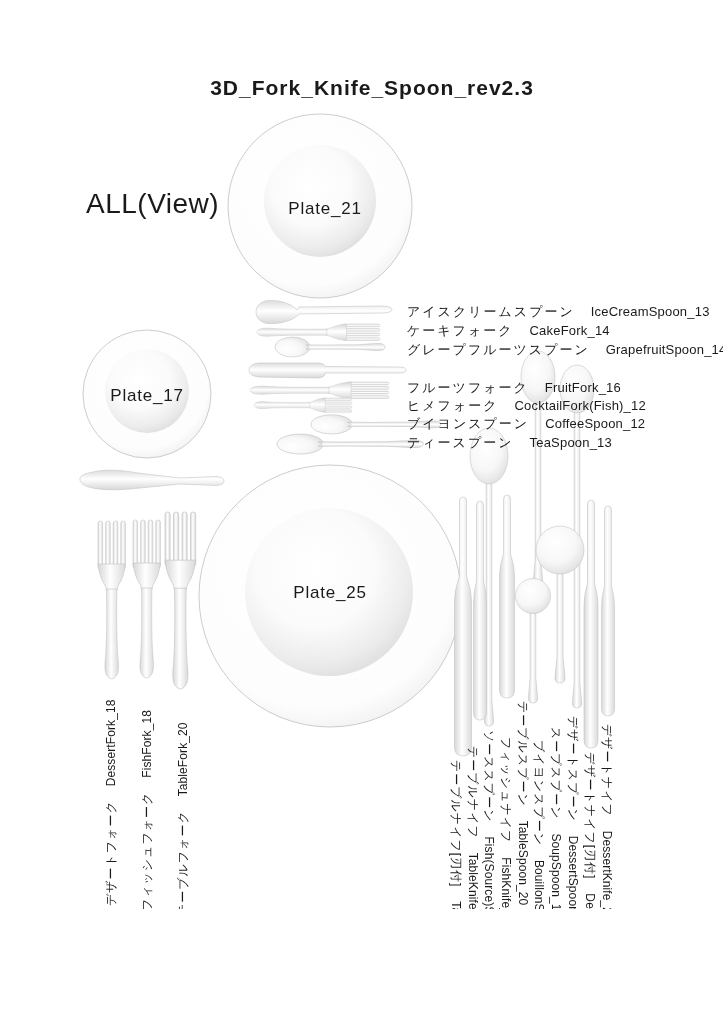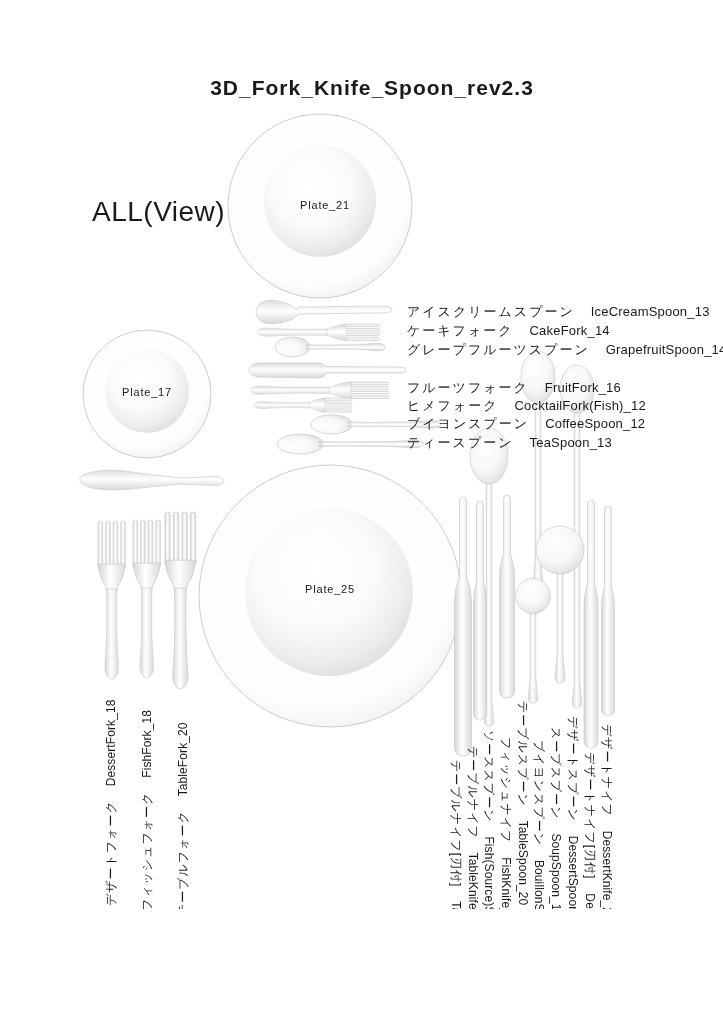--- a/index.html
+++ b/index.html
@@ -4,21 +4,21 @@
 <style>
   html,body{margin:0;padding:0;background:#fff;}
   .stage{
     position:relative;width:723px;height:909px;background:#ffffff;
     overflow:hidden;font-family:"Liberation Sans",sans-serif;color:#1a1a1a;
   }
   .stage svg{position:absolute;left:0;top:0;}
   .lbl{position:absolute;white-space:nowrap;}
   .title{font-size:21px;font-weight:bold;letter-spacing:1px;transform:translateX(-50%);}
   .view{font-size:28px;font-weight:normal;letter-spacing:0.5px;}
-  .platelbl{font-size:11px;letter-spacing:0.8px;transform:translateX(-50%);}
+  .platelbl{font-size:17px;letter-spacing:0.8px;transform:translateX(-50%);}
   .row{font-size:13px;}
   .row .jp,.hk .jp{letter-spacing:2px;}
   .row .en,.hk .en{margin-left:16px;letter-spacing:0.2px;}
   .hk{font-size:13px;}
   .vlabel{position:absolute;white-space:nowrap;font-size:12px;transform-origin:0 0;}
   .vlabel .jp{letter-spacing:1px;}
   .vlabel .en{margin-left:14px;letter-spacing:0.1px;}
   .ccw{transform:rotate(-90deg);}
   .cw{transform:rotate(90deg);}
 </style>
@@ -117,21 +117,21 @@
     <g fill="url(#bowlG)" stroke="#c4c4c4" stroke-width="0.6">
       <ellipse cx="538" cy="377" rx="17" ry="26"></ellipse>
       <ellipse cx="577" cy="389" rx="17" ry="24"></ellipse>
       <ellipse cx="489" cy="456" rx="19" ry="28"></ellipse>
       <circle cx="560" cy="550" r="24"></circle>
       <circle cx="533" cy="596" r="17.5"></circle>
     </g>
   </svg>
 
   <div class="lbl title" style="left:372px;top:76px;">3D_Fork_Knife_Spoon_rev2.3</div>
-  <div class="lbl view" style="left:92px;top:188px;margin-top:8px;">ALL(View)</div>
+  <div class="lbl view" style="left:86px;top:188px;">ALL(View)</div>
 
   <div class="lbl platelbl" style="left:325px;top:199px;">Plate_21</div>
   <div class="lbl platelbl" style="left:147px;top:386px;">Plate_17</div>
   <div class="lbl platelbl" style="left:330px;top:583px;">Plate_25</div>
 
   <div class="lbl row" style="left:407px;top:303px;"><span class="jp">アイスクリームスプーン</span><span class="en">IceCreamSpoon_13</span></div>
   <div class="lbl row" style="left:407px;top:322px;"><span class="jp">ケーキフォーク</span><span class="en">CakeFork_14</span></div>
   <div class="lbl row" style="left:407px;top:341px;"><span class="jp">グレープフルーツスプーン</span><span class="en">GrapefruitSpoon_14</span></div>
   <div class="lbl row" style="left:407px;top:379px;"><span class="jp">フルーツフォーク</span><span class="en">FruitFork_16</span></div>
   <div class="lbl row" style="left:407px;top:397px;"><span class="jp">ヒメフォーク</span><span class="en">CocktailFork(Fish)_12</span></div>

